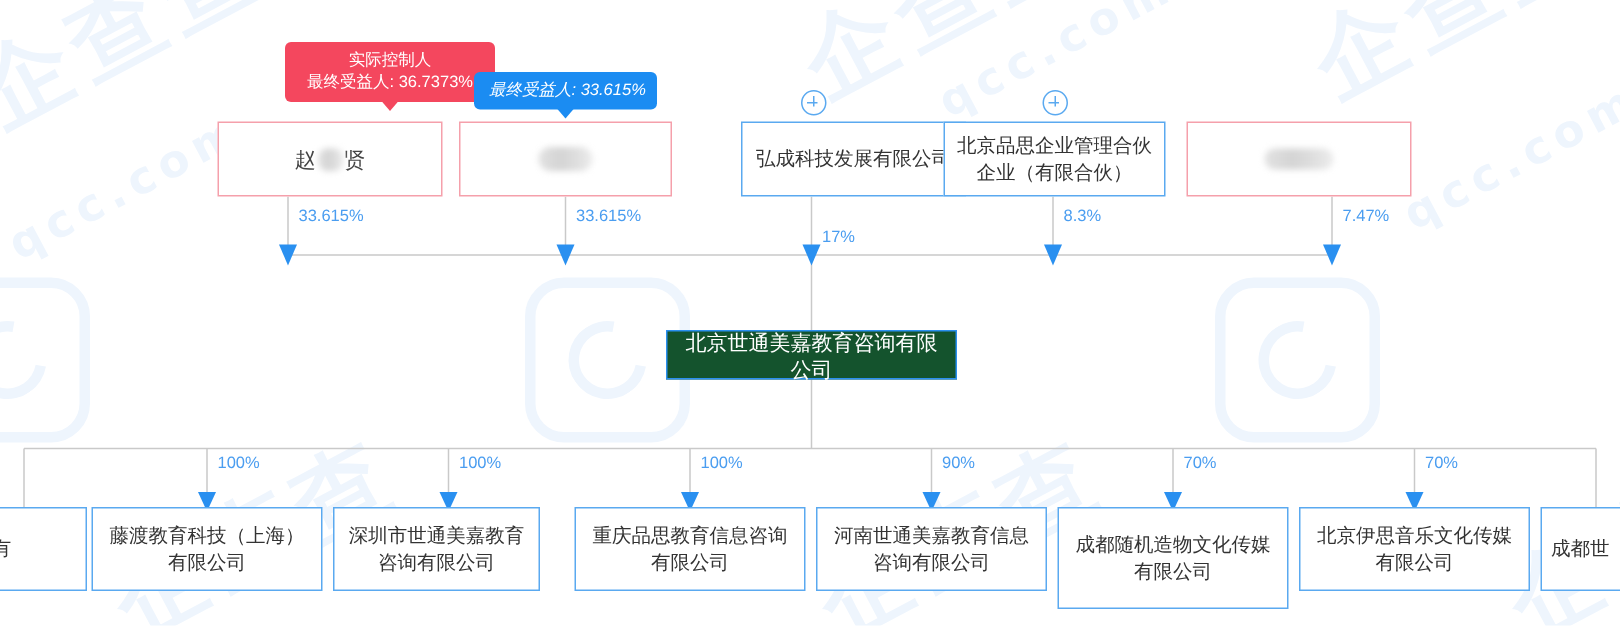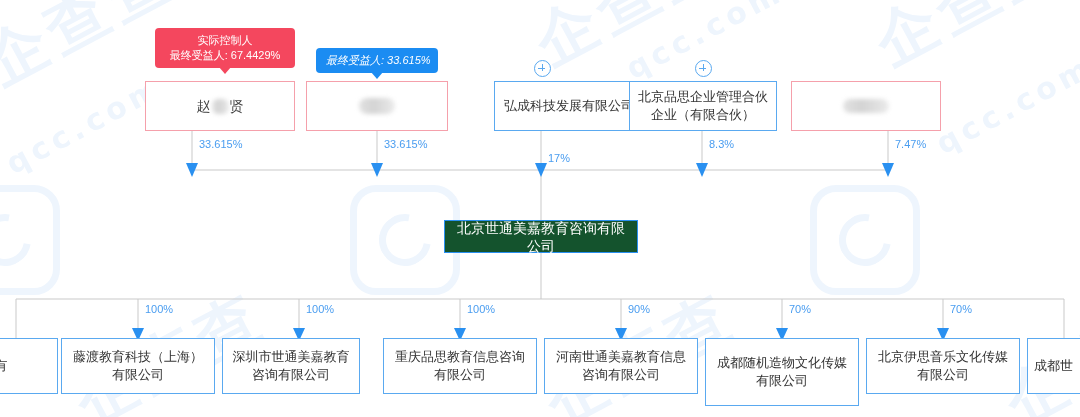--- a/index.html
+++ b/index.html
@@ -73,21 +73,21 @@
     box-sizing:border-box;
     border-radius:4px;
     color:#ffffff;
     text-align:center;
     z-index:5;
     padding:5px 10px;
     font-size:11px;
     line-height:15px;
     white-space:nowrap;
   }
-  .tip.red{background:#f4475e;}
+  .tip.red{background:#f4475e;margin-left:35px;}
   .tip.blue{background:#1b8cf2;}
   .tip .arrow{
     position:absolute;left:50%;bottom:-6px;margin-left:-6px;
     width:0;height:0;border-left:6px solid transparent;border-right:6px solid transparent;
   }
   .tip.red .arrow{border-top:7px solid #f4475e;}
   .tip.blue .arrow{border-top:7px solid #1b8cf2;}
 
   
   .pct{
@@ -175,21 +175,21 @@
       <polygon points="293,328 305,328 299,341"></polygon>
       <polygon points="454,328 466,328 460,341"></polygon>
       <polygon points="615,328 627,328 621,341"></polygon>
       <polygon points="776,328 788,328 782,341"></polygon>
       <polygon points="937,328 949,328 943,341"></polygon>
     </g>
   </svg>
 
   <div class="tip red" style="left:155px;top:28px;width:140px;">
     <div>实际控制人</div>
-    <div>最终受益人: 67.4429%</div>
+    <div>最终受益人: 36.7373%</div>
     <div class="arrow"></div>
   </div>
 
   <div class="tip blue" style="left:316px;top:48px;width:122px;font-style:italic;">
     <div>最终受益人: 33.615%</div>
     <div class="arrow"></div>
   </div>
 
   <div class="node red" style="left:145px;top:81px;width:150px;height:50px;">
     <span class="name-mixed">

